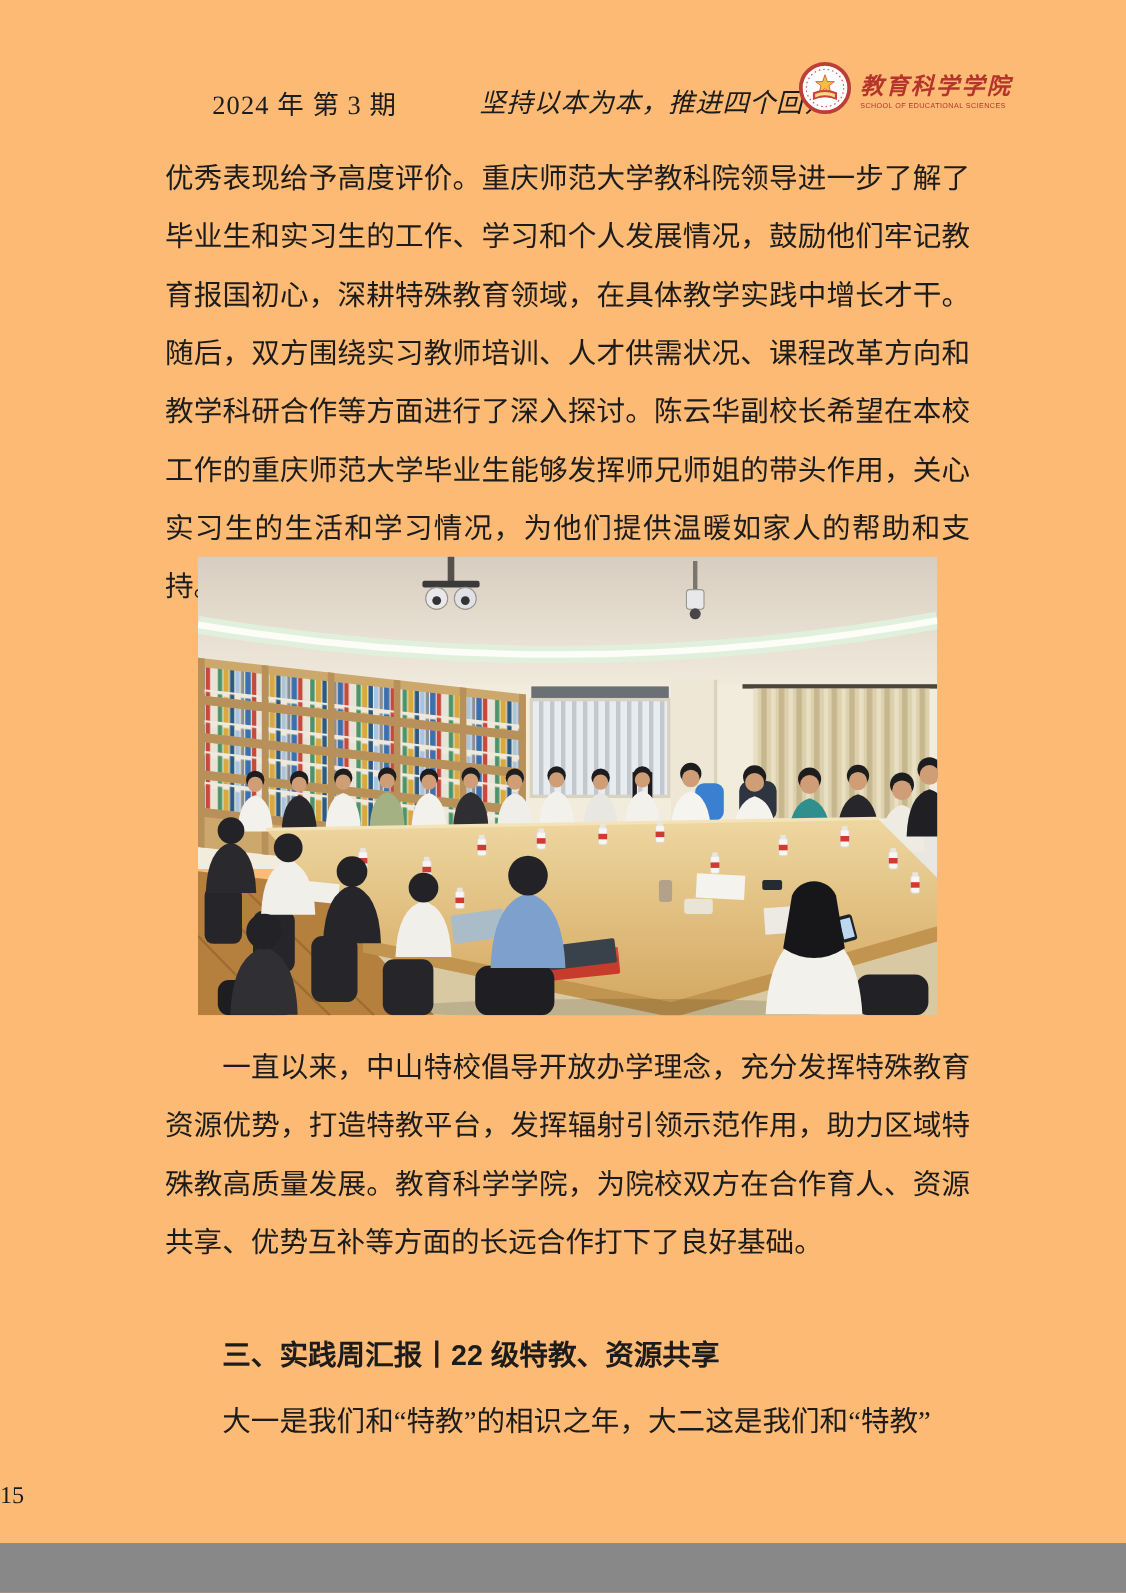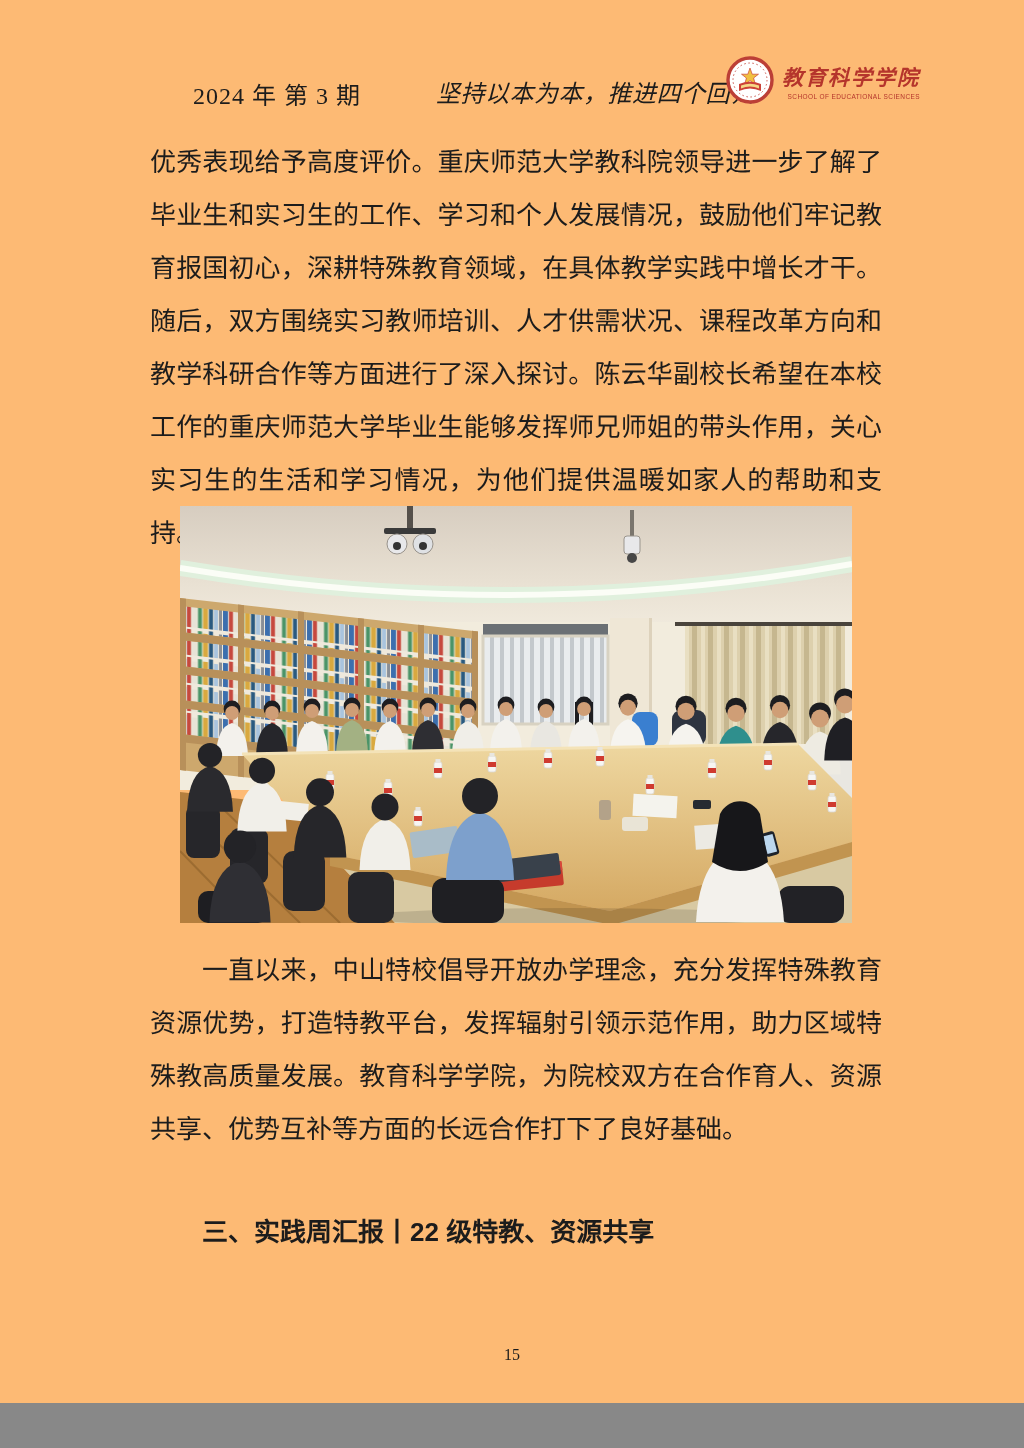--- a/index.html
+++ b/index.html
@@ -3,36 +3,36 @@
 <meta charset="utf-8">
 <style>
   html,body{margin:0;padding:0;background:#888;}
   .page{position:relative;width:1024px;height:1403px;margin:0 auto;background:#fdba74;
         font-family:"Liberation Serif","DejaVu Serif",serif;color:#1c1c1c;overflow:hidden;}
   
   .issue{position:absolute;left:193px;top:76px;font-size:24px;letter-spacing:1px;}
   .slogan{position:absolute;left:436px;top:74px;font-size:24px;font-style:italic;letter-spacing:0.5px;}
   .logo{position:absolute;left:726px;top:56px;display:flex;align-items:center;}
   .emblem{width:48px;height:48px;display:inline-block;}
-  .logo-text{display:flex;flex-direction:column;margin-left:8px;text-align:right;}
+  .logo-text{display:flex;flex-direction:column;margin-left:8px;}
   .logo-cn{font-size:21px;font-weight:bold;color:#b5352c;letter-spacing:2px;font-style:italic;}
   .logo-en{font-size:6.5px;color:#b5352c;letter-spacing:0.4px;margin-top:2px;font-family:"Liberation Sans",sans-serif;}
   
   .para{position:absolute;left:150px;width:732px;margin:0;font-size:26px;line-height:53px;
         text-align:justify;}
   .p1{top:136px;}
   .p2{top:944px;text-indent:2em;}
   .p3{top:1266px;text-indent:2em;}
   .heading{position:absolute;left:150px;top:1206px;width:732px;margin:0;font-size:26px;line-height:53px;
            font-weight:700;text-indent:2em;font-family:"Liberation Sans","DejaVu Sans",sans-serif;}
   
   .photo{position:absolute;left:180px;top:506px;width:672px;height:417px;margin:0;}
   .photo svg{display:block;width:672px;height:417px;}
   
-  .pageno{position:absolute;left:0;top:1346px;width:100%;text-align:center;font-size:16px;}
+  .pageno{position:absolute;left:0;top:1346px;width:100%;font-size:22px;}
 </style>
 </head>
 <body>
 
 <div class="page">
 
   <span class="issue">2024 年 第 3 期</span>
   <span class="slogan">坚持以本为本，推进四个回归</span>
   <div class="logo">
     <span class="emblem">
@@ -372,15 +372,16 @@
             <path d="M-10,-20 a11,11 0 0 1 20,0 l4,24 q-14,9 -28,0 Z" fill="#17171a"></path>
           </g>
       </g>
     </svg>
   </figure>
 
   <p class="para p2">一直以来，中山特校倡导开放办学理念，充分发挥特殊教育资源优势，打造特教平台，发挥辐射引领示范作用，助力区域特殊教高质量发展。教育科学学院，为院校双方在合作育人、资源共享、优势互补等方面的长远合作打下了良好基础。</p>
 
   <h3 class="heading">三、实践周汇报丨22 级特教、资源共享</h3>
 
+  <p class="para p3">大一是我们和“特教”的相识之年，大二这是我们和“特教”</p>
 
   <div class="pageno">15</div>
 </div>
 
 </body></html>

